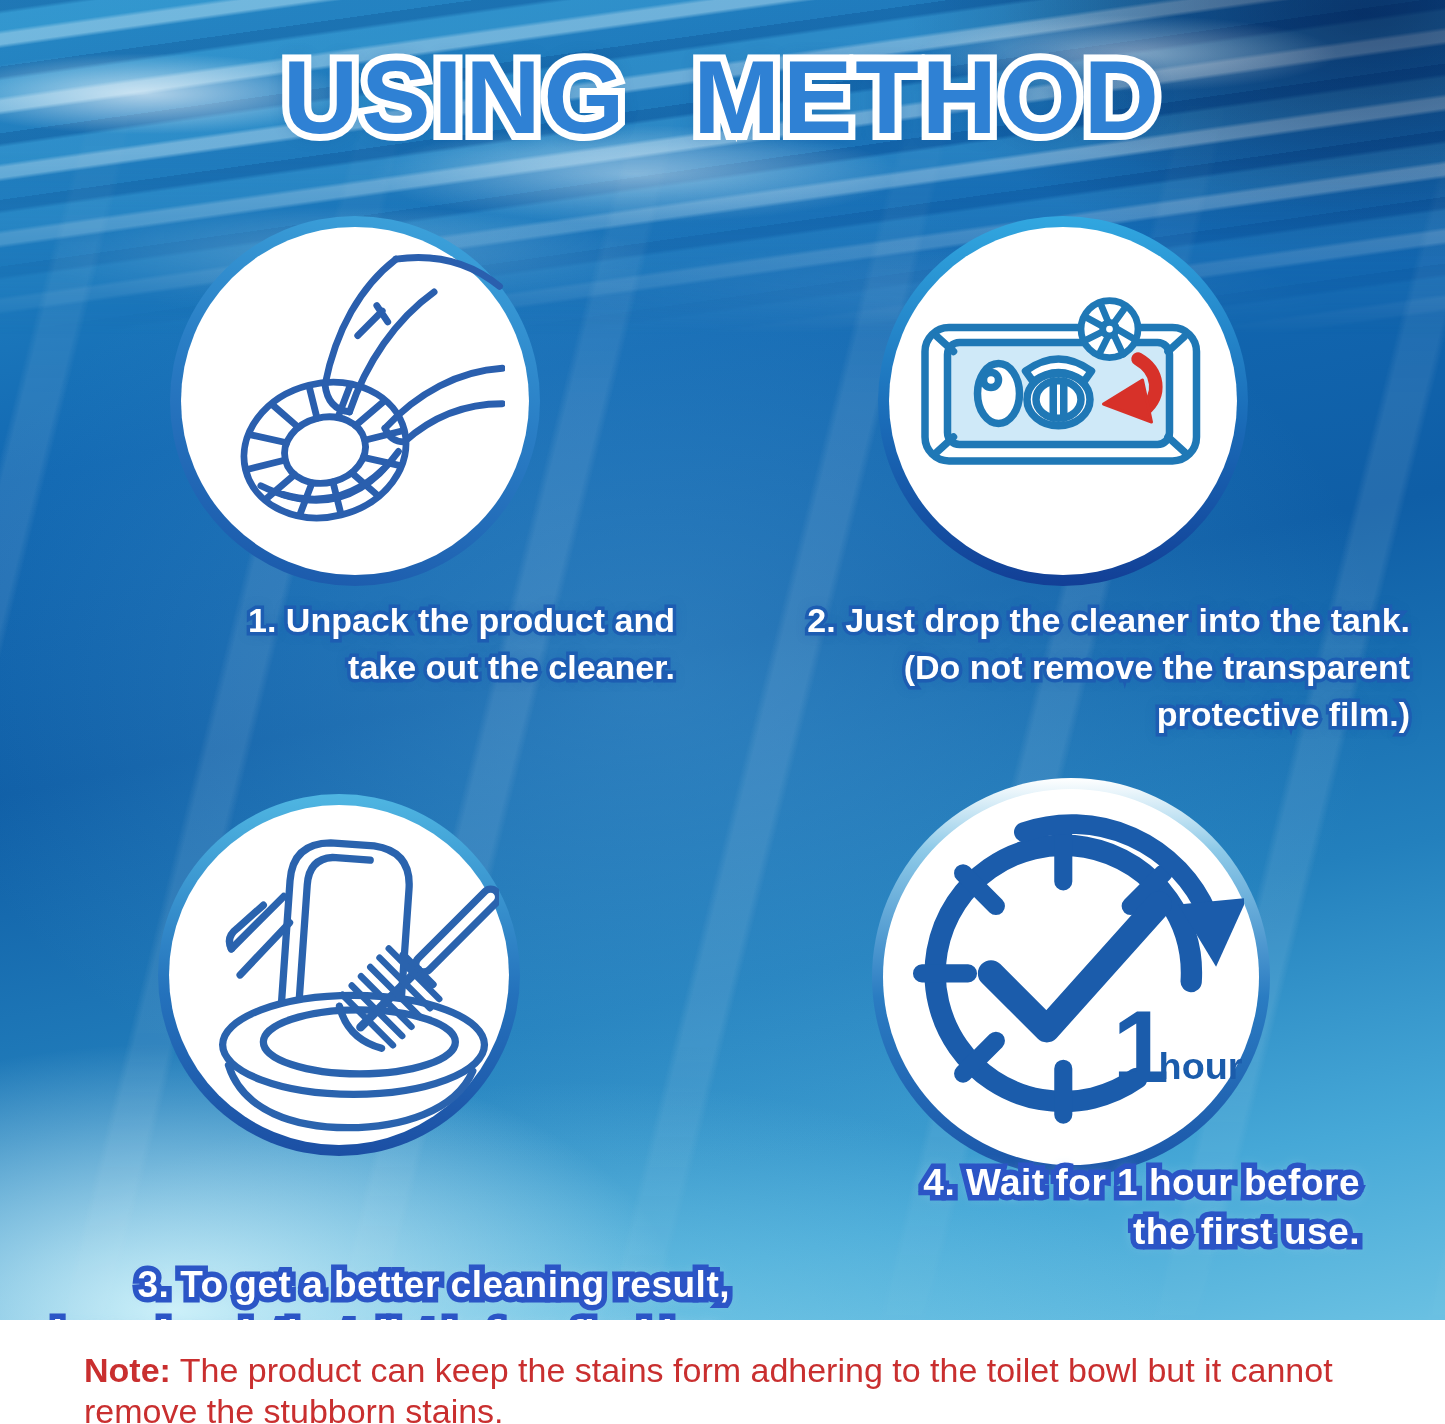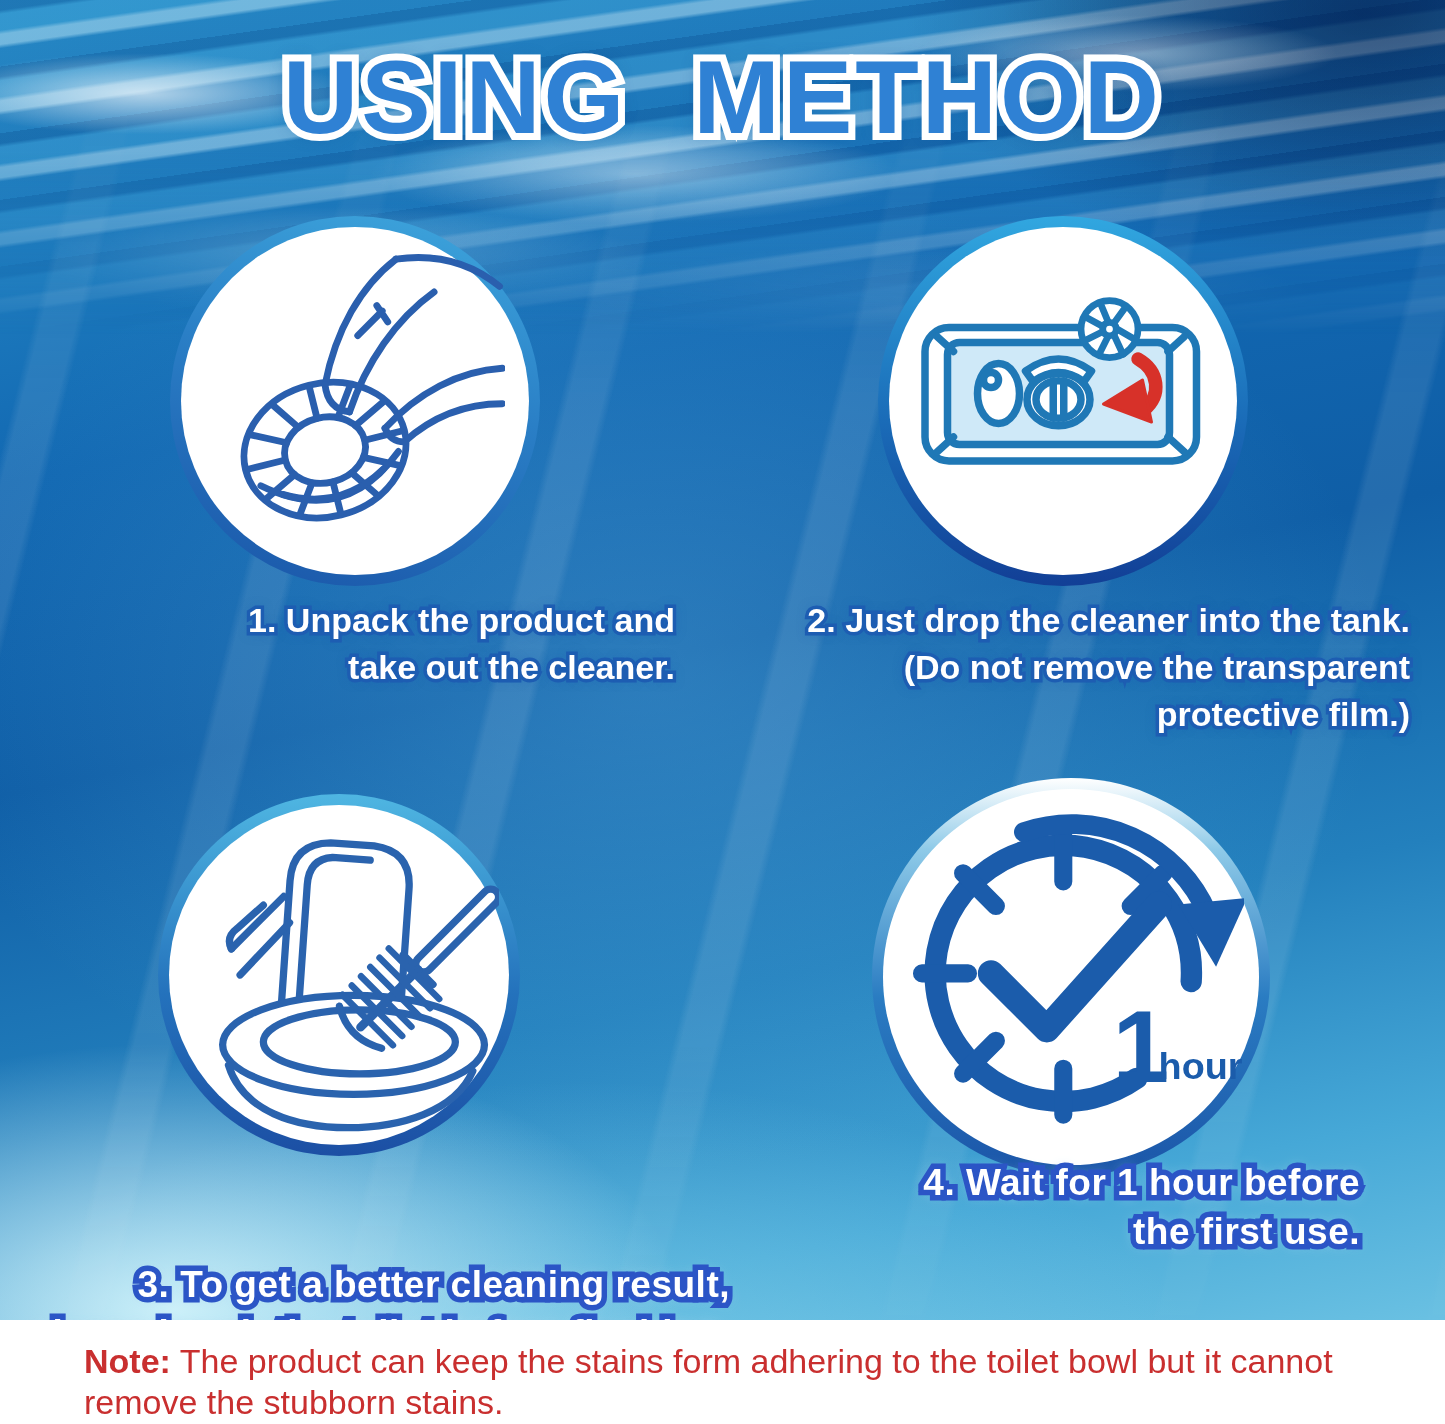--- a/index.html
+++ b/index.html
@@ -82,21 +82,21 @@
     color:#2b55c6;-webkit-text-stroke:11px #2b55c6;
     text-shadow:0 0 14px rgba(190,230,250,0.95), 0 0 6px rgba(43,85,198,0.6);
   }
   #cap1{left:35px;  top:597px;  width:640px;}
   #cap2{left:690px; top:597px;  width:720px;}
   #cap3{left:0px;   top:1260px; width:730px;}
   #cap4{left:800px; top:1158px; width:560px;}
   
   .note-bar{
     position:absolute;left:0;top:1320px;width:100%;height:104px;background:#ffffff;
-    box-sizing:border-box;padding:21px 40px 0 84px;
+    box-sizing:border-box;padding:30px 40px 0 84px;
     font-size:34px;line-height:41px;color:#c92f2f;
   }
   .note-bar .note-label{font-weight:bold;}
 </style>
 </head>
 <body>
 
 <div class="canvas">
   <div class="bg"></div>
   <div class="surface"></div>

